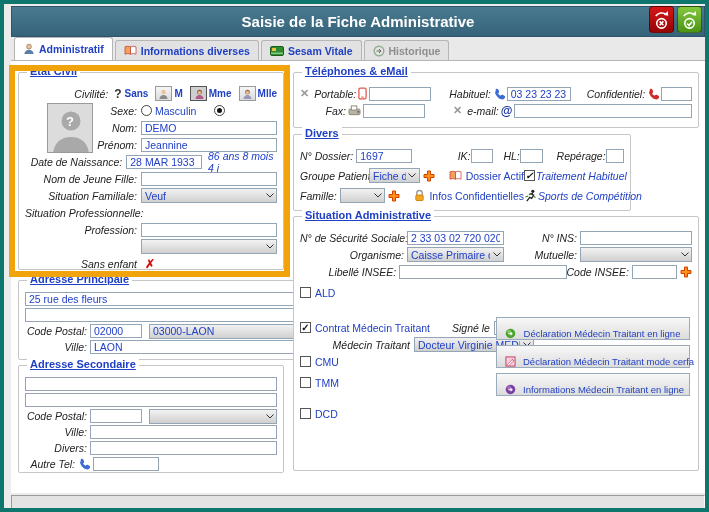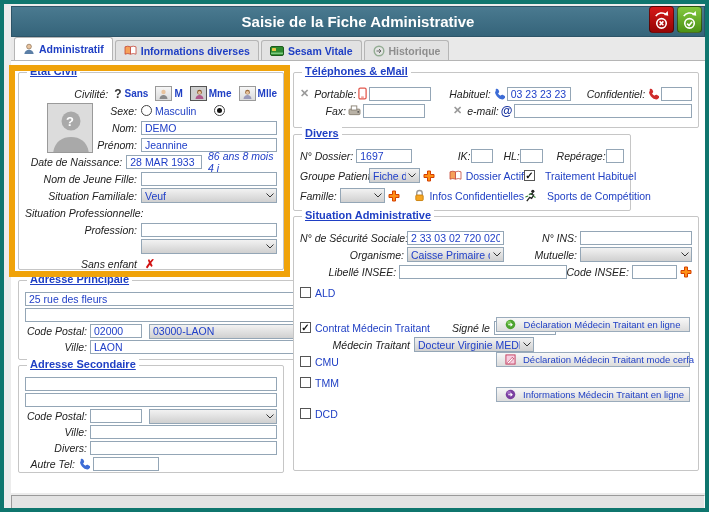--- a/index.html
+++ b/index.html
@@ -64,23 +64,23 @@
            margin-right:2px;cursor:pointer;flex:none;}
   .civ-btn.sel{border:1px solid #555;background:#cfcfcf;}
   .qmark{font-weight:bold;font-size:12px;color:#333;margin:0 3px 0 2px;}
   .redx{color:#d21212;font-weight:bold;font-size:12px;margin-left:4px;cursor:pointer;}
   .grayx{color:#9a9a9a;font-weight:bold;font-size:11px;cursor:pointer;flex:none;}
   .age{color:#2140c8;font-style:italic;font-size:10.5px;margin-left:6px;}
   .at{color:#16309e;font-weight:bold;font-size:12px;margin:0 2px;}
   .ico{display:inline-flex;align-items:center;justify-content:center;flex:none;}
   .plus{margin-left:3px;cursor:pointer;}
   .mid{width:116px;margin-left:14px;display:flex;align-items:center;gap:4px;cursor:pointer;}
-  .rgt{width:100px;display:flex;align-items:center;gap:10px;margin-left:auto;cursor:pointer;}
+  .rgt{width:100px;display:flex;align-items:center;gap:1px;margin-left:auto;cursor:pointer;font-style:italic;}
   .mt-buttons{position:absolute;right:8px;top:100px;width:194px;}
-  .mt-btn{height:15px;margin-bottom:20px;display:flex;align-items:center;cursor:pointer;
+  .mt-btn{height:23px;margin-bottom:5px;display:flex;align-items:flex-end;cursor:pointer;
           background:linear-gradient(#f8f8f8,#dcdcdc);border:1px solid #9aabbb;}
   .mt-btn .ico{width:26px;}
   .mt-btn .cap{flex:1;text-align:center;color:#1f3fc4;font-size:9.5px;padding-right:8px;white-space:nowrap;}
   .statusbar{position:absolute;left:7px;top:491px;width:694px;height:14px;background:#e3e3e3;
              border:1px solid;border-color:#9a9a9a #fbfbfb #fbfbfb #9a9a9a;}
   .bottom-edge{position:absolute;left:0;top:507px;width:709px;height:5px;background:#4e4e4e;}
   .gap18{height:18px;} .gap14{height:14px;} .mt3{margin-top:3px;} .mt4{margin-top:4px;}
   .pt12{padding-top:12px;} .pt10{padding-top:10px;}
 </style>
 </head>

